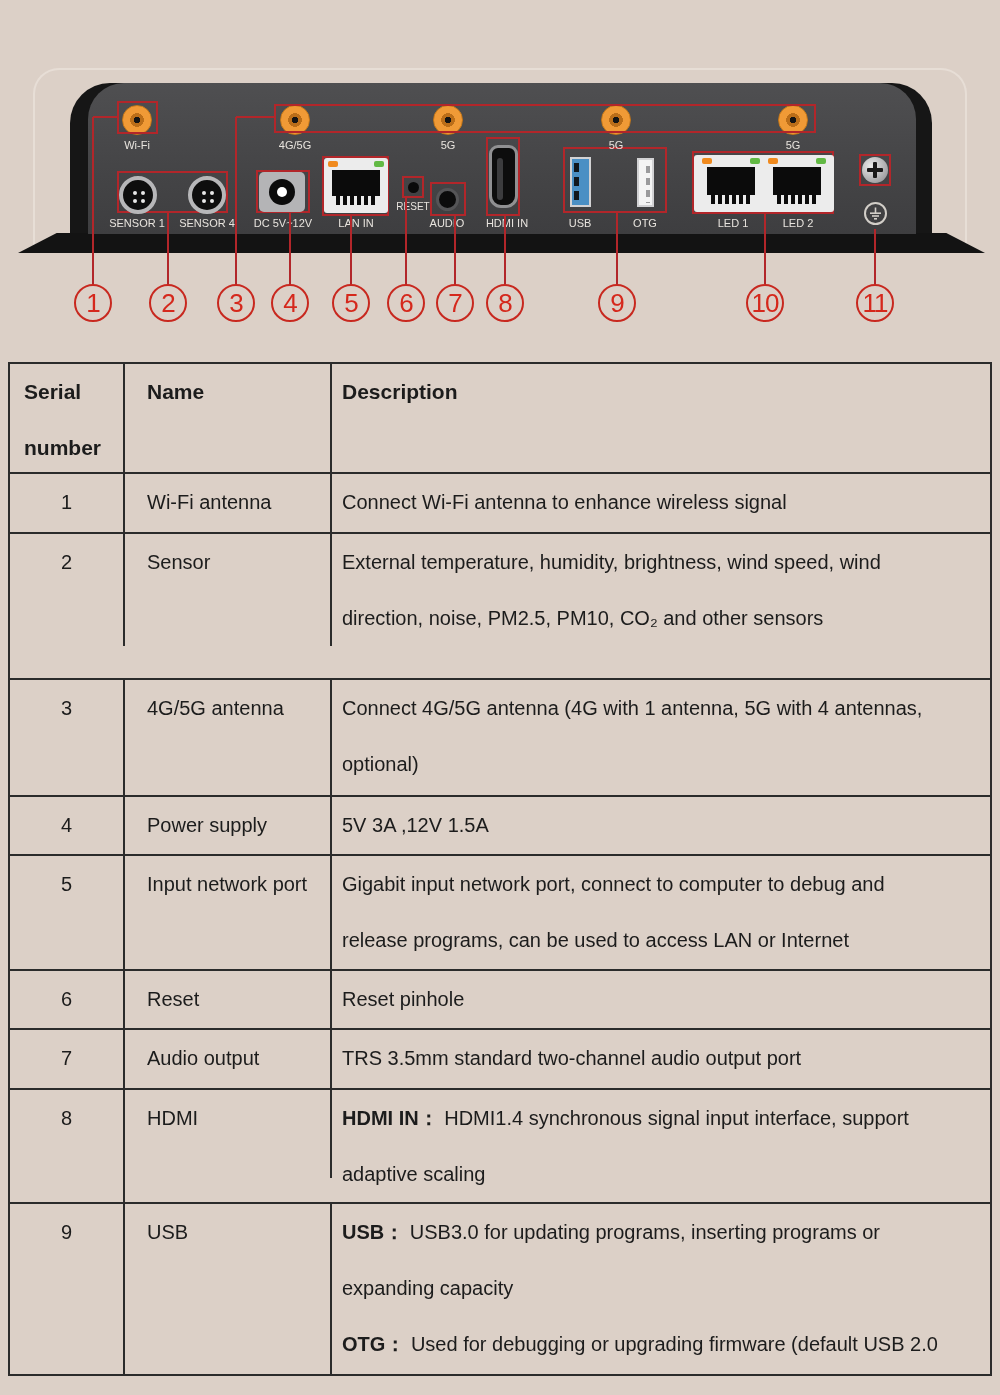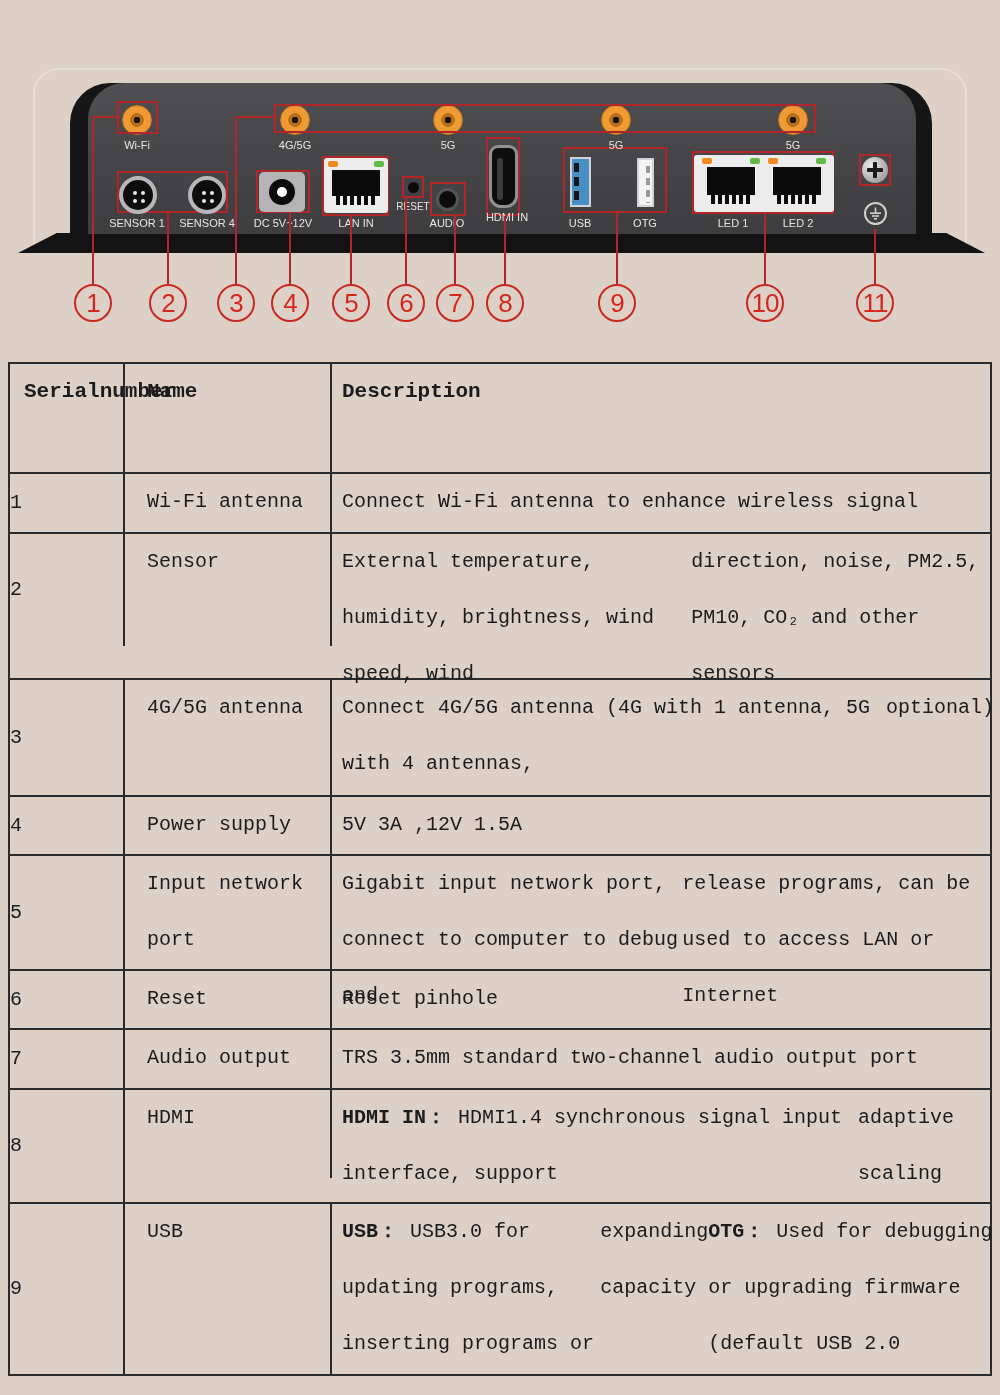--- a/index.html
+++ b/index.html
@@ -48,21 +48,21 @@
 
   .plabel{color:#e8e4de;font-size:11px;transform:translateX(-50%);white-space:nowrap;}
   .plabel.small{font-size:10px;}
 
   .callout{width:38px;height:38px;border-radius:50%;border:2px solid #C8281F;color:#D5281C;display:flex;align-items:center;justify-content:center;font-size:26px;letter-spacing:-1px;}
 
   
   .tbl{left:8px;top:362px;width:984px;border:2px solid #2b2b2b;color:#1c1c1c;}
   .trow{display:grid;grid-template-columns:115px 207px 662px;}
   .trow + .trow{border-top:2px solid #2b2b2b;}
-  .tcell{box-sizing:border-box;display:flex;flex-direction:row;justify-content:flex-start;line-height:56px;font-size:20px;font-family:Liberation Mono, monospace;}
+  .tcell{box-sizing:border-box;display:flex;flex-direction:column;justify-content:flex-start;line-height:56px;font-size:20px;}
   .tcell.c1{align-items:center;border-right:2px solid #2b2b2b;}
   .tcell.c2{padding-left:22px;border-right:2px solid #2b2b2b;}
   .tcell.c3{padding-left:10px;}
   .thead .tcell{font-weight:bold;font-size:21px;}
   .thead .tcell.c1{align-items:flex-start;padding-left:14px;}
   .dline b{font-weight:bold;}
 </style>
 </head>
 <body>
 
@@ -163,21 +163,21 @@
     <div class="abs plabel" style="left:295px;top:139px;">4G/5G</div>
     <div class="abs plabel" style="left:448px;top:139px;">5G</div>
     <div class="abs plabel" style="left:616px;top:139px;">5G</div>
     <div class="abs plabel" style="left:793px;top:139px;">5G</div>
     <div class="abs plabel" style="left:137px;top:217px;">SENSOR 1</div>
     <div class="abs plabel" style="left:207px;top:217px;">SENSOR 4</div>
     <div class="abs plabel" style="left:283px;top:217px;">DC 5V~12V</div>
     <div class="abs plabel" style="left:356px;top:217px;">LAN IN</div>
     <div class="abs plabel small" style="left:413px;top:201px;">RESET</div>
     <div class="abs plabel" style="left:447px;top:217px;">AUDIO</div>
-    <div class="abs plabel" style="left:503px;top:211px;padding-left:8px;">HDMI IN</div>
+    <div class="abs plabel" style="left:503px;top:217px;padding-left:8px;">HDMI IN</div>
     <div class="abs plabel" style="left:580px;top:217px;">USB</div>
     <div class="abs plabel" style="left:645px;top:217px;">OTG</div>
     <div class="abs plabel" style="left:733px;top:217px;">LED 1</div>
     <div class="abs plabel" style="left:798px;top:217px;">LED 2</div>
 
     <div id="leads">
         <div class="abs lead" style="left: 92px; top: 117px; height: 167px;"></div>
         <div class="abs lead" style="left: 167px; top: 213px; height: 71px;"></div>
         <div class="abs lead" style="left: 235px; top: 117px; height: 167px;"></div>
         <div class="abs lead" style="left: 289px; top: 213px; height: 71px;"></div>

